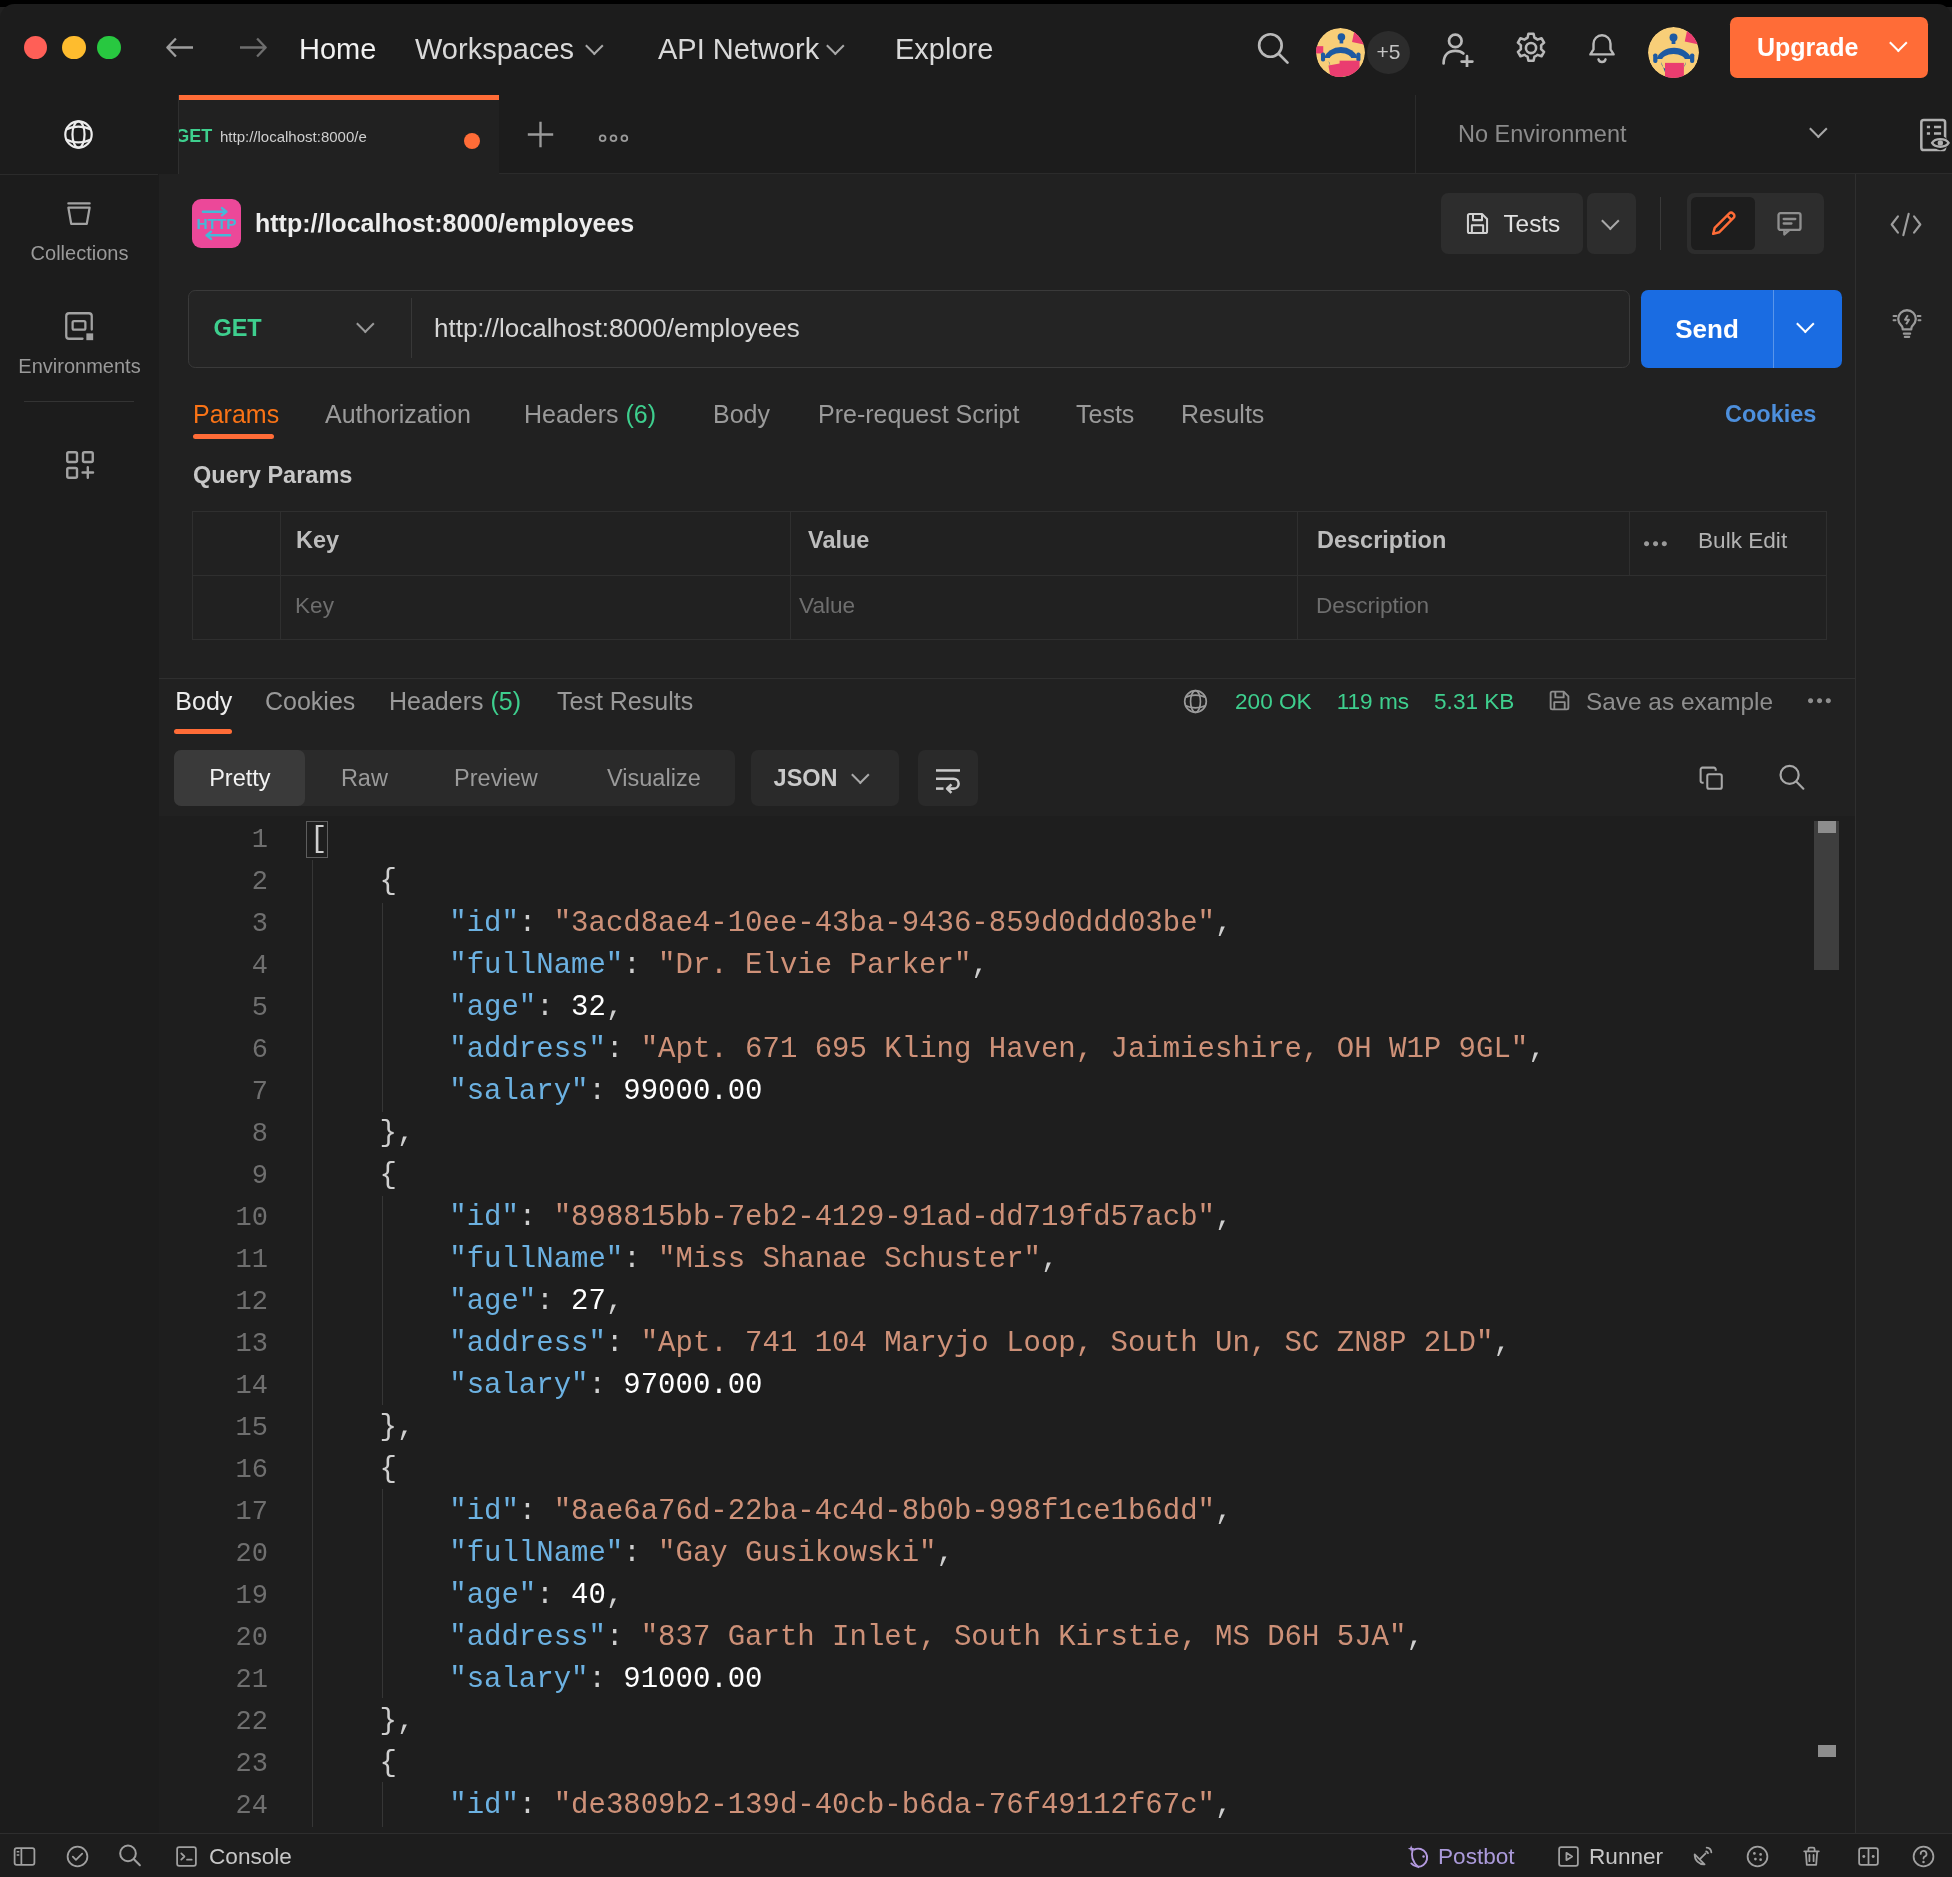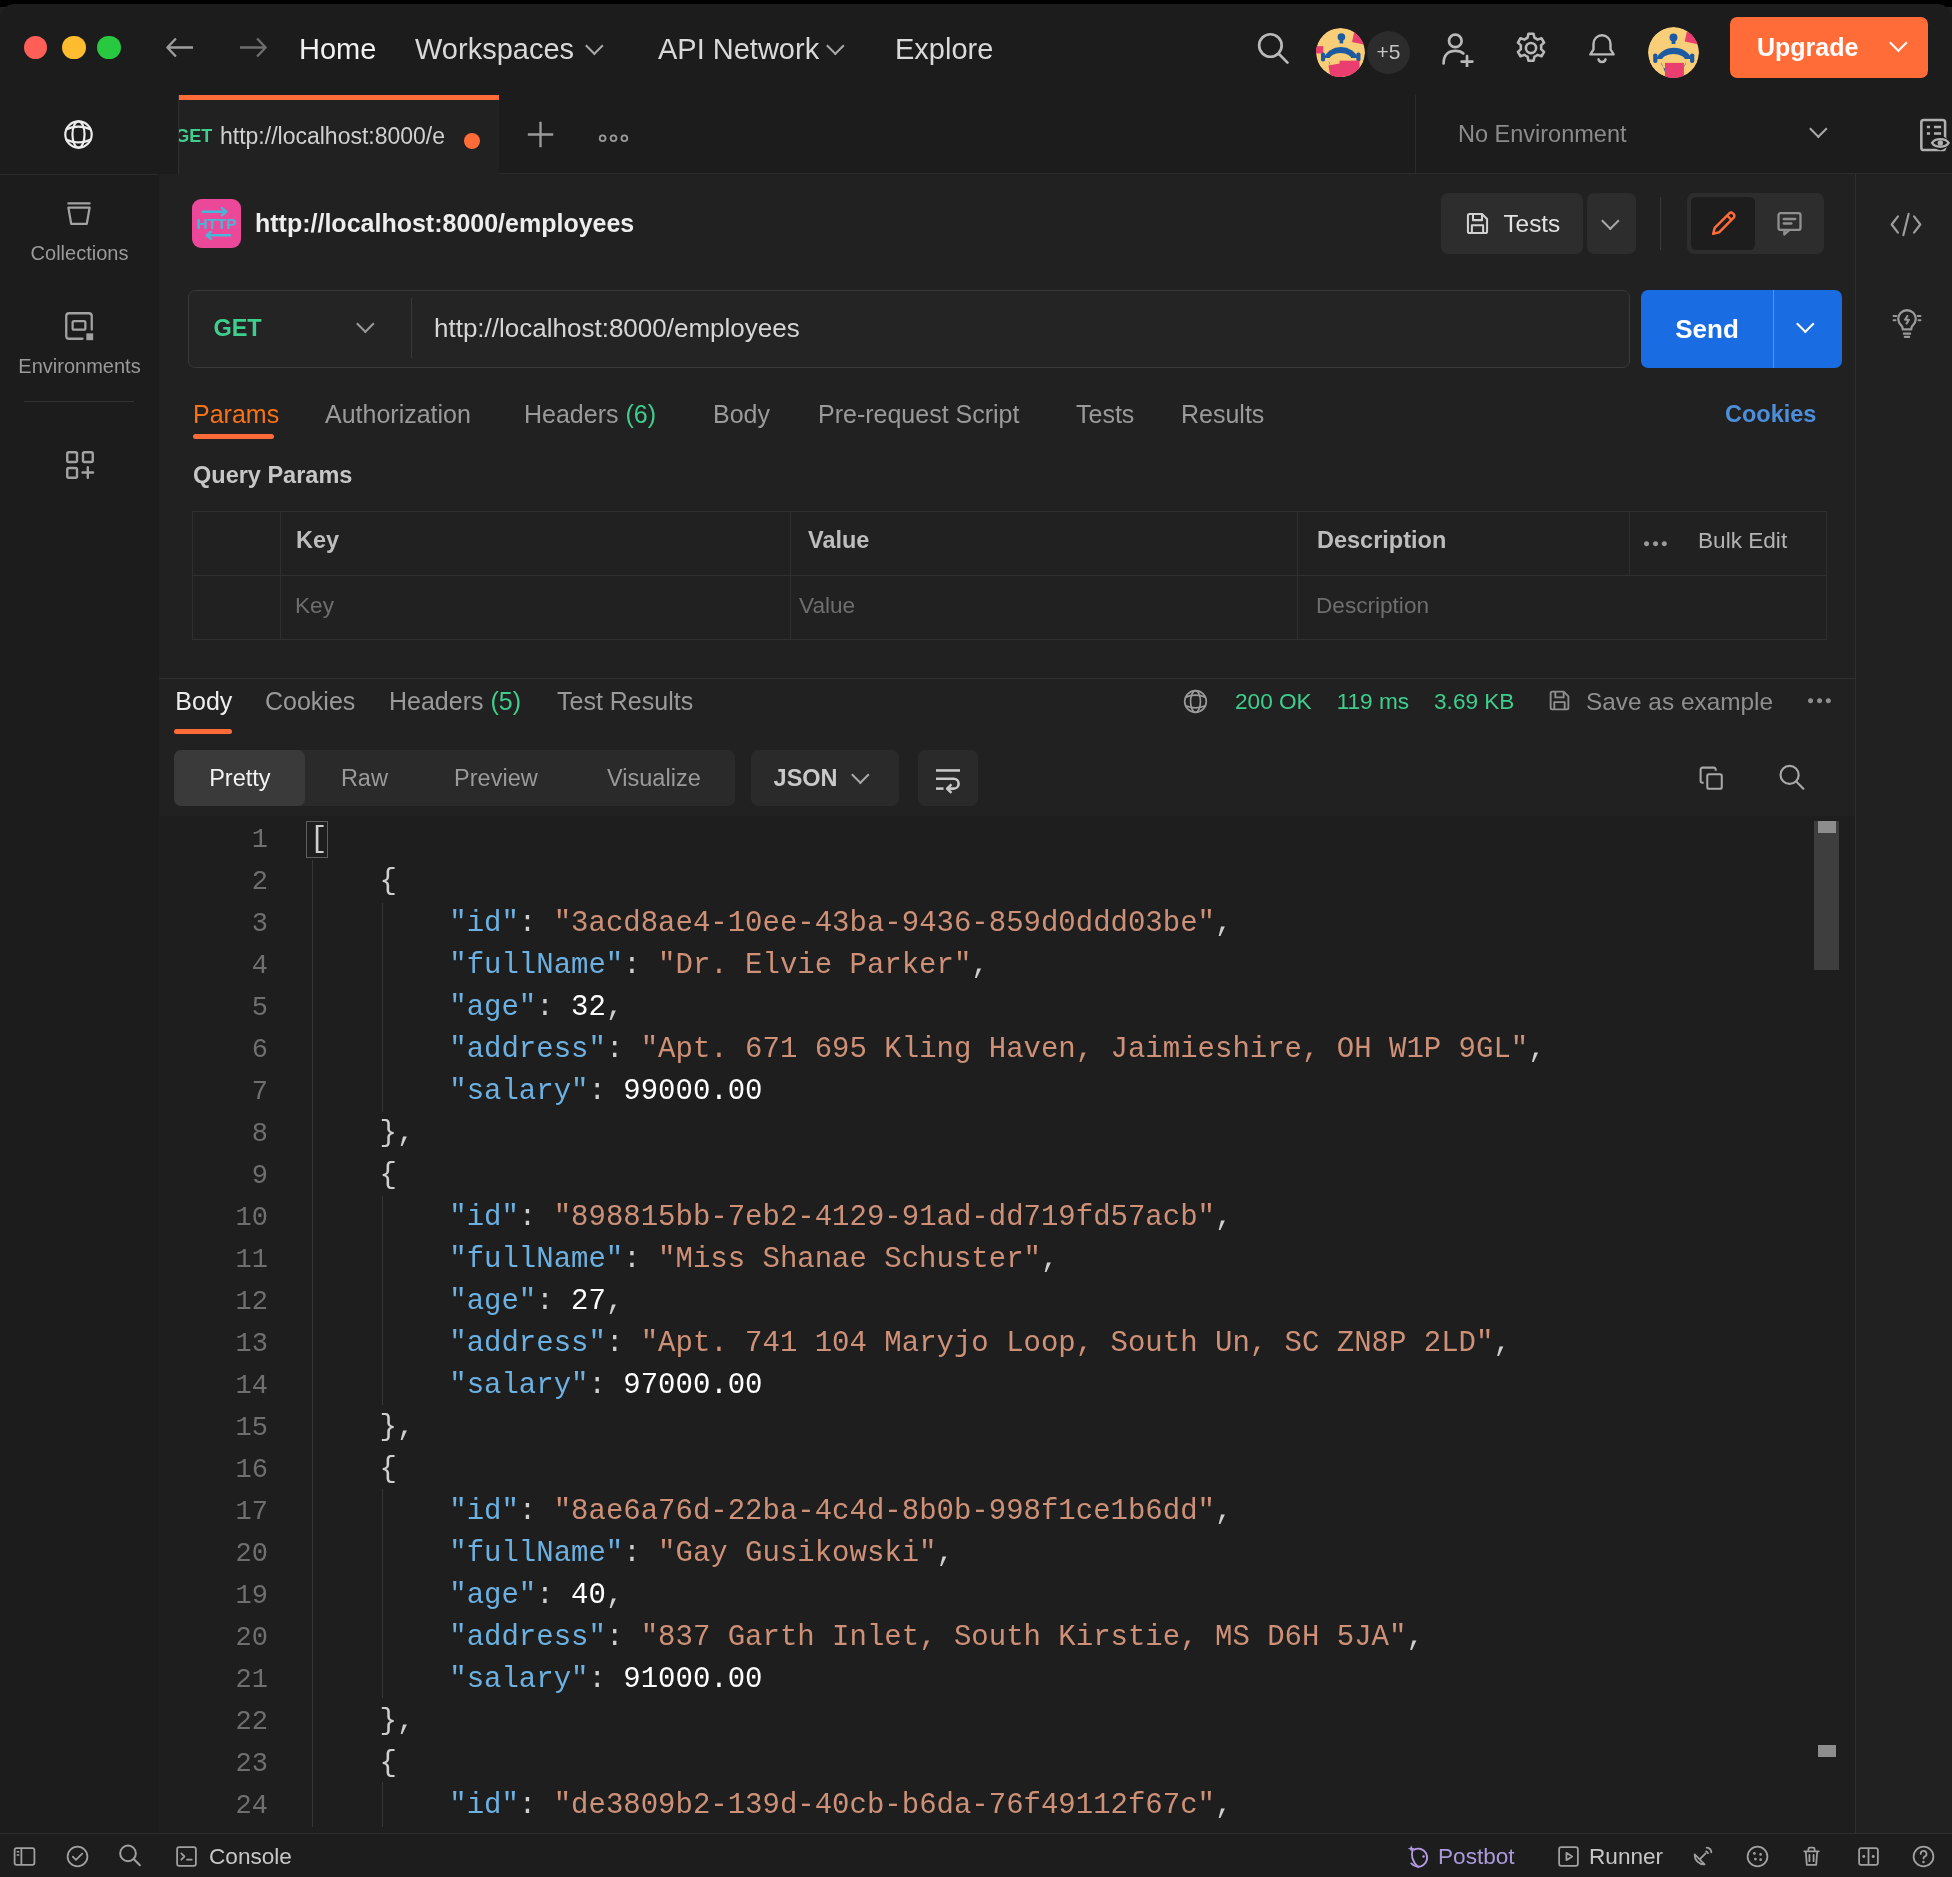--- a/index.html
+++ b/index.html
@@ -129,21 +129,21 @@
       </g>
     </svg>
     <div id="upgrade">
         <span style="margin-left:27px">Upgrade</span>
       <span class="chev" style="border-color:#fff;margin-left:34px;margin-top:-5.4px"></span>
     </div>
   </div>
   <div id="tabstrip">
     <div id="activetab">
       <div class="abs" style="left:16.3px;top:0;height:73px;display:flex;align-items:center;font-size:18px;font-weight:bold;color:#3ecf8e">GET</div>
-      <div class="abs" style="left:61px;top:0;height:73px;width:237px;overflow:hidden;display:flex;align-items:center;font-size:23px;color:#cfcfcf;white-space:nowrap">http://localhost:8000/e</div>
+      <div class="abs" style="left:61px;top:0;height:73px;width:237px;overflow:hidden;display:flex;align-items:center;font-size:15px;color:#cfcfcf;white-space:nowrap">http://localhost:8000/e</div>
       <div class="abs" style="left:305px;top:33px;width:16.3px;height:16.3px;border-radius:50%;background:#ff6c37"></div>
     </div>
     <svg class="abs" style="left:367px;top:25px" width="29" height="29" viewBox="0 0 32 32">
       <path d="M16 2 V30 M2 16 H30" stroke="#9a9a9a" stroke-width="2.6"></path>
     </svg>
     <svg class="abs" style="left:439px;top:36px" width="31" height="14.5" viewBox="0 0 34 16">
       <circle cx="5" cy="8" r="3.2" fill="none" stroke="#9a9a9a" stroke-width="2"></circle>
       <circle cx="17" cy="8" r="3.2" fill="none" stroke="#9a9a9a" stroke-width="2"></circle>
       <circle cx="29" cy="8" r="3.2" fill="none" stroke="#9a9a9a" stroke-width="2"></circle>
     </svg>
@@ -266,21 +266,21 @@
     <div class="abs stab" style="left:398px">Test Results</div>
     <div class="abs" style="left:15.4px;top:555px;width:58px;height:5.4px;background:#ff6c37;border-radius:2.7px"></div>
     <svg class="abs" style="left:1023px;top:514px" width="27" height="27" viewBox="0 0 24 24">
       <circle cx="12" cy="12" r="9.6" fill="none" stroke="#9a9a9a" stroke-width="1.5"></circle>
       <ellipse cx="12" cy="12" rx="4.4" ry="9.6" fill="none" stroke="#9a9a9a" stroke-width="1.5"></ellipse>
       <path d="M3 8.4 a14 9 0 0 1 18 0 M3 15.6 a14 9 0 0 0 18 0" fill="none" stroke="#9a9a9a" stroke-width="1.5"></path>
     </svg>
     <div class="abs" style="left:1076px;top:504px;height:47px;display:flex;align-items:center;font-size:22.6px;color:#3ecf8e;white-space:nowrap">
       <span>200 OK</span>
         <span style="margin-left:25px">119 ms</span>
-        <span style="margin-left:25px">3.69 KB</span>
+        <span style="margin-left:25px">5.31 KB</span>
     </div>
     <svg class="abs" style="left:1388px;top:514px" width="25" height="25" viewBox="0 0 24 24">
       <path d="M5 3.5 h11 l4.5 4.5 v11 a1.5 1.5 0 0 1 -1.5 1.5 h-14 a1.5 1.5 0 0 1 -1.5 -1.5 v-14 a1.5 1.5 0 0 1 1.5 -1.5 z" fill="none" stroke="#8f8f8f" stroke-width="1.8" stroke-linejoin="round"></path>
       <path d="M8 3.5 v5.5 h8 v-5.5 M7 20.5 v-7 h10 v7" fill="none" stroke="#8f8f8f" stroke-width="1.8" stroke-linejoin="round"></path>
     </svg>
     <div class="abs" style="left:1427px;top:504px;height:47px;display:flex;align-items:center;font-size:24.4px;color:#8f8f8f">Save as example</div>
     <div class="abs" style="left:1648px;top:519px;color:#8f8f8f;font-size:11.8px;letter-spacing:1.8px">●●●</div>
 
     <div class="abs" style="left:15.4px;top:576px;width:561px;height:56px;background:#2a2a2a;border-radius:7.2px">
       <div class="abs" style="left:0;top:0;width:131px;height:56px;background:#3a3a3a;border-radius:7.2px;display:flex;align-items:center;justify-content:center;font-size:23.5px;color:#f2f2f2">Pretty</div>

